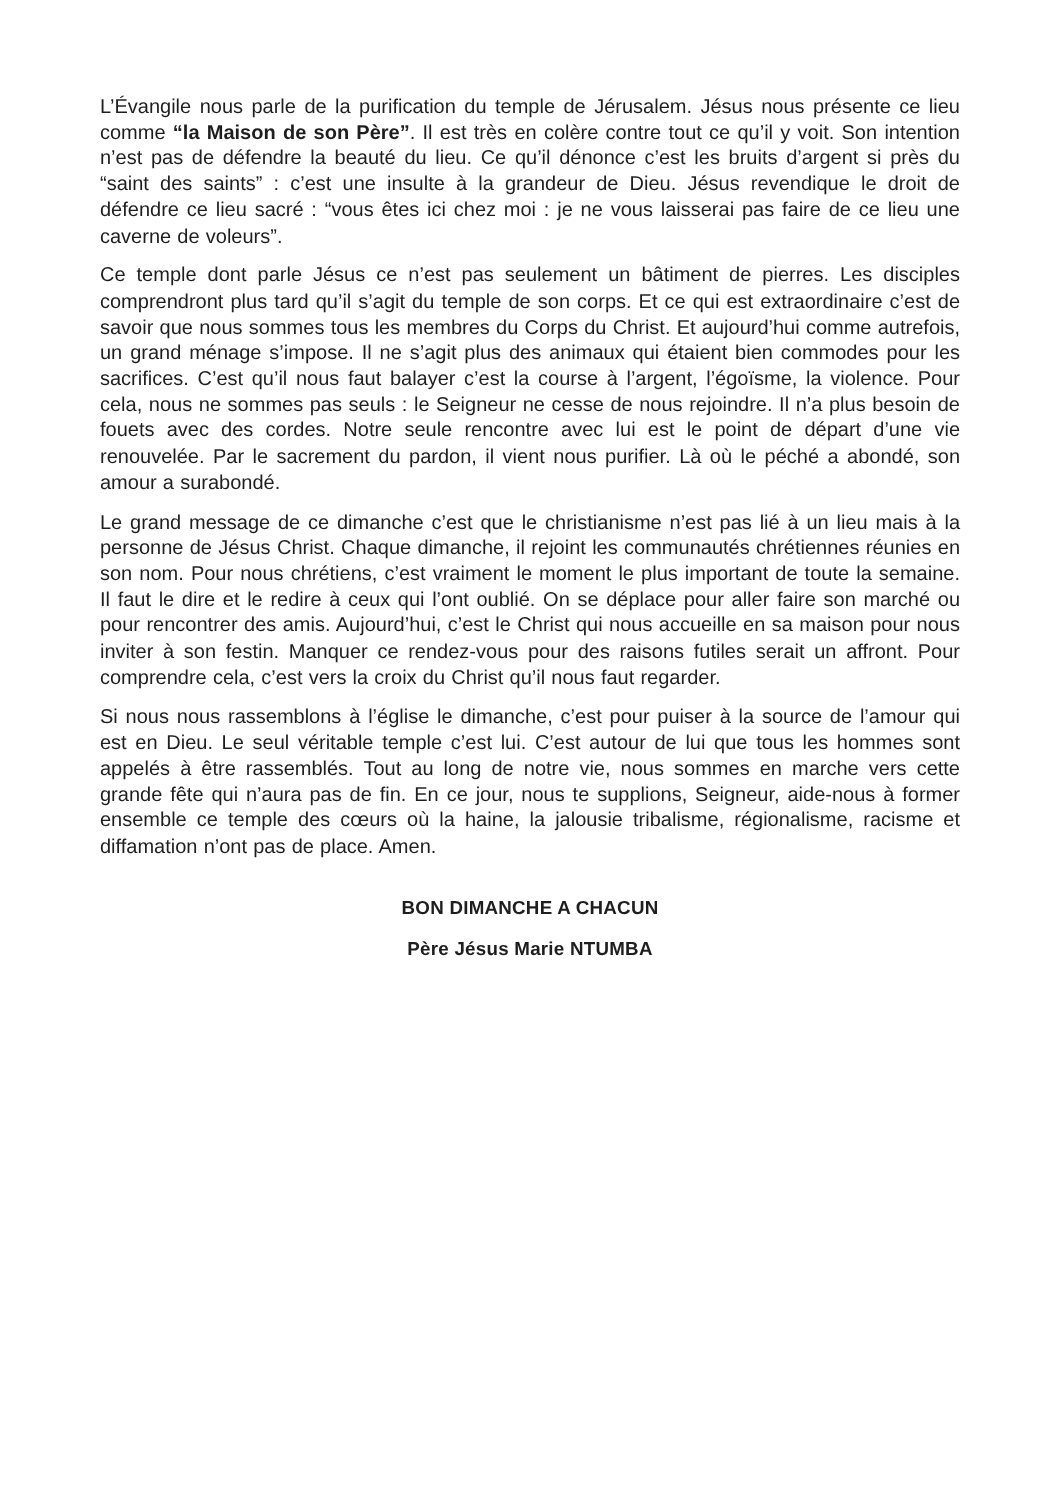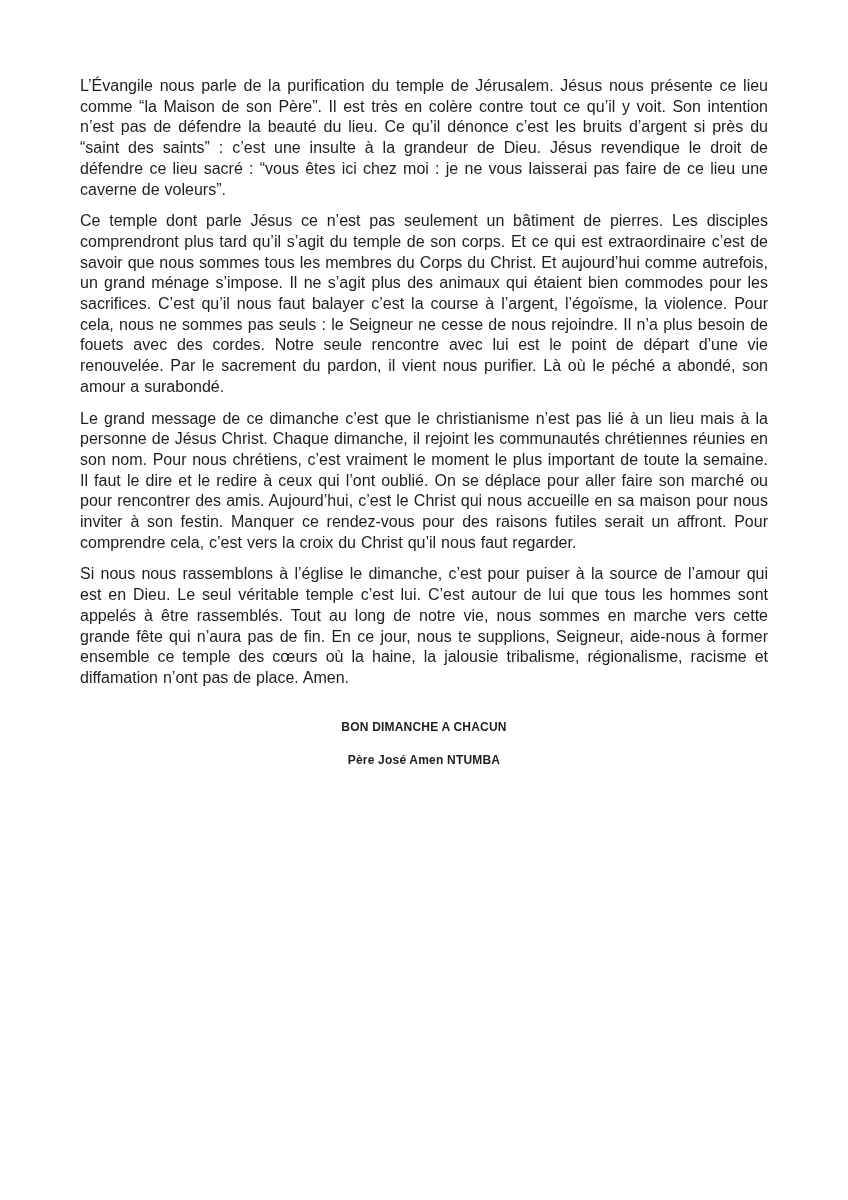--- a/index.html
+++ b/index.html
@@ -22,28 +22,28 @@
     width: 688px;
   }
   .para {
     font-size: 16px;
     line-height: 20.7px;
     text-align: justify;
     margin: 0 0 11px 0;
     word-spacing: 0.5px;
   }
   .bold-inline {
-    font-weight: 400;
+    font-weight: 700;
   }
   .closing {
     margin-top: 28px;
     text-align: center;
   }
   .closing-line {
-    font-size: 12px;
+    font-size: 15px;
     font-weight: 700;
     line-height: 20px;
     margin: 0 0 13px 0;
     letter-spacing: 0.2px;
   }
 </style>
 </head>
 <body>
 
 <div class="page">
@@ -51,16 +51,16 @@
   <p class="para"><span>L’Évangile nous parle de la purification du temple de Jérusalem. Jésus nous présente ce lieu comme </span><span class="bold-inline">“la Maison de son Père”</span><span>. Il est très en colère contre tout ce qu’il y voit. Son intention n’est pas de défendre la beauté du lieu. Ce qu’il dénonce c’est les bruits d’argent si près du “saint des saints” : c’est une insulte à la grandeur de Dieu. Jésus revendique le droit de défendre ce lieu sacré : “vous êtes ici chez moi : je ne vous laisserai pas faire de ce lieu une caverne de voleurs”.</span></p>
 
   <p class="para">Ce temple dont parle Jésus ce n’est pas seulement un bâtiment de pierres. Les disciples comprendront plus tard qu’il s’agit du temple de son corps. Et ce qui est extraordinaire c’est de savoir que nous sommes tous les membres du Corps du Christ. Et aujourd’hui comme autrefois, un grand ménage s’impose. Il ne s’agit plus des animaux qui étaient bien commodes pour les sacrifices. C’est qu’il nous faut balayer c’est la course à l’argent, l’égoïsme, la violence. Pour cela, nous ne sommes pas seuls : le Seigneur ne cesse de nous rejoindre. Il n’a plus besoin de fouets avec des cordes. Notre seule rencontre avec lui est le point de départ d’une vie renouvelée. Par le sacrement du pardon, il vient nous purifier. Là où le péché a abondé, son amour a surabondé.</p>
 
   <p class="para">Le grand message de ce dimanche c’est que le christianisme n’est pas lié à un lieu mais à la personne de Jésus Christ. Chaque dimanche, il rejoint les communautés chrétiennes réunies en son nom. Pour nous chrétiens, c’est vraiment le moment le plus important de toute la semaine. Il faut le dire et le redire à ceux qui l’ont oublié. On se déplace pour aller faire son marché ou pour rencontrer des amis. Aujourd’hui, c’est le Christ qui nous accueille en sa maison pour nous inviter à son festin. Manquer ce rendez-vous pour des raisons futiles serait un affront. Pour comprendre cela, c’est vers la croix du Christ qu’il nous faut regarder.</p>
 
   <p class="para">Si nous nous rassemblons à l’église le dimanche, c’est pour puiser à la source de l’amour qui est en Dieu. Le seul véritable temple c’est lui. C’est autour de lui que tous les hommes sont appelés à être rassemblés. Tout au long de notre vie, nous sommes en marche vers cette grande fête qui n’aura pas de fin. En ce jour, nous te supplions, Seigneur, aide-nous à former ensemble ce temple des cœurs où la haine, la jalousie tribalisme, régionalisme, racisme et diffamation n’ont pas de place. Amen.</p>
 
   <div class="closing">
     <p class="closing-line">BON DIMANCHE A CHACUN</p>
-    <p class="closing-line">Père José Amen NTUMBA</p>
+    <p class="closing-line">Père Jésus Marie NTUMBA</p>
   </div>
 
 </div>
 
 </body></html>

